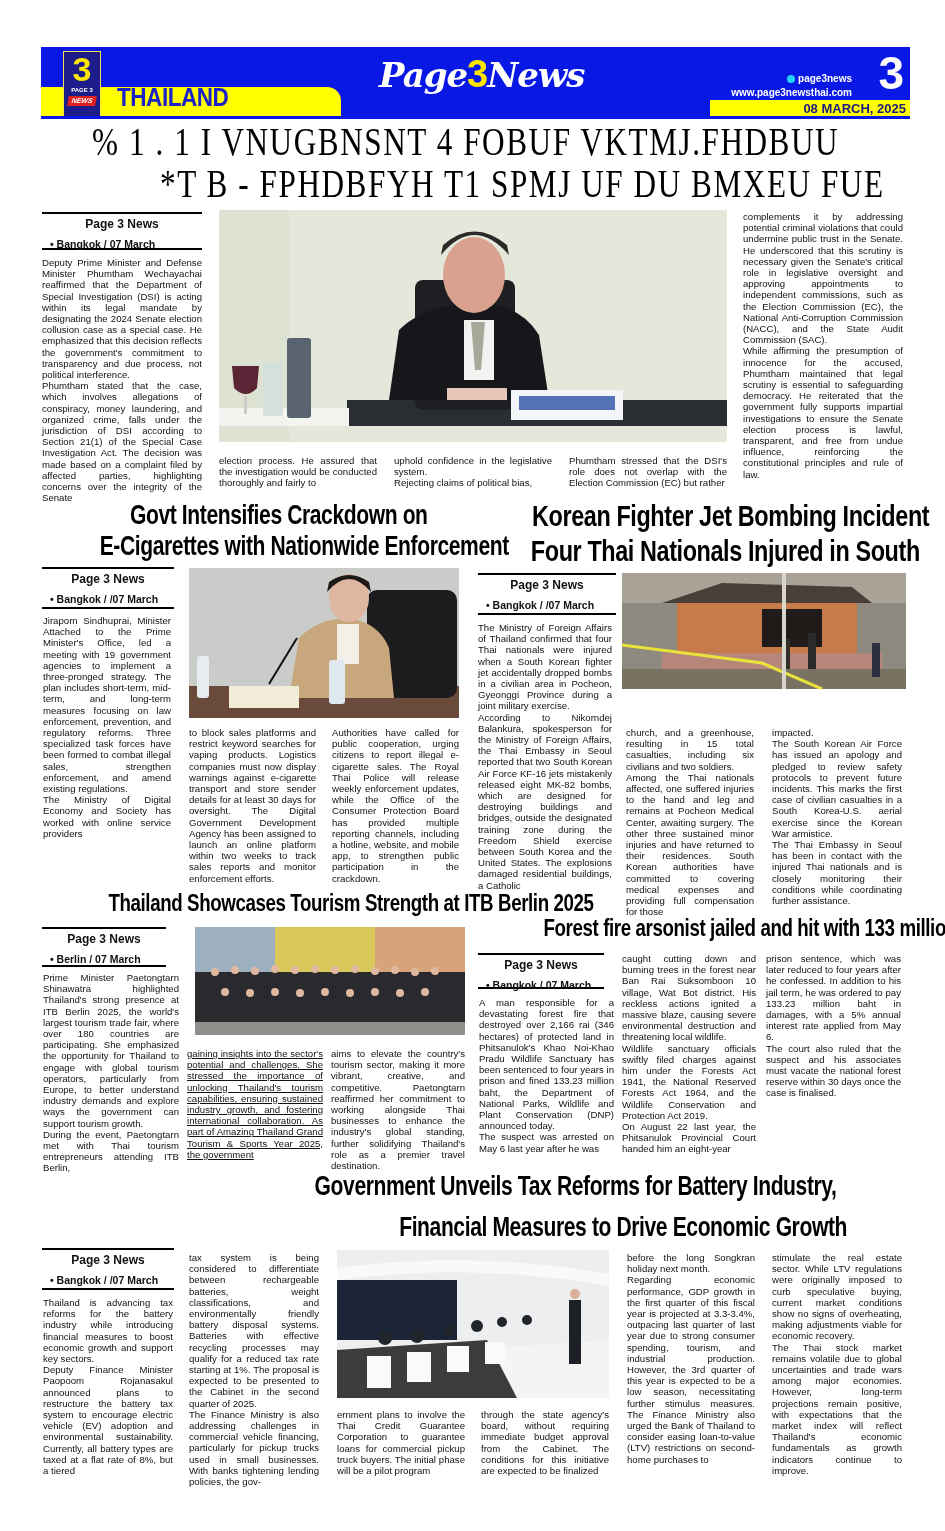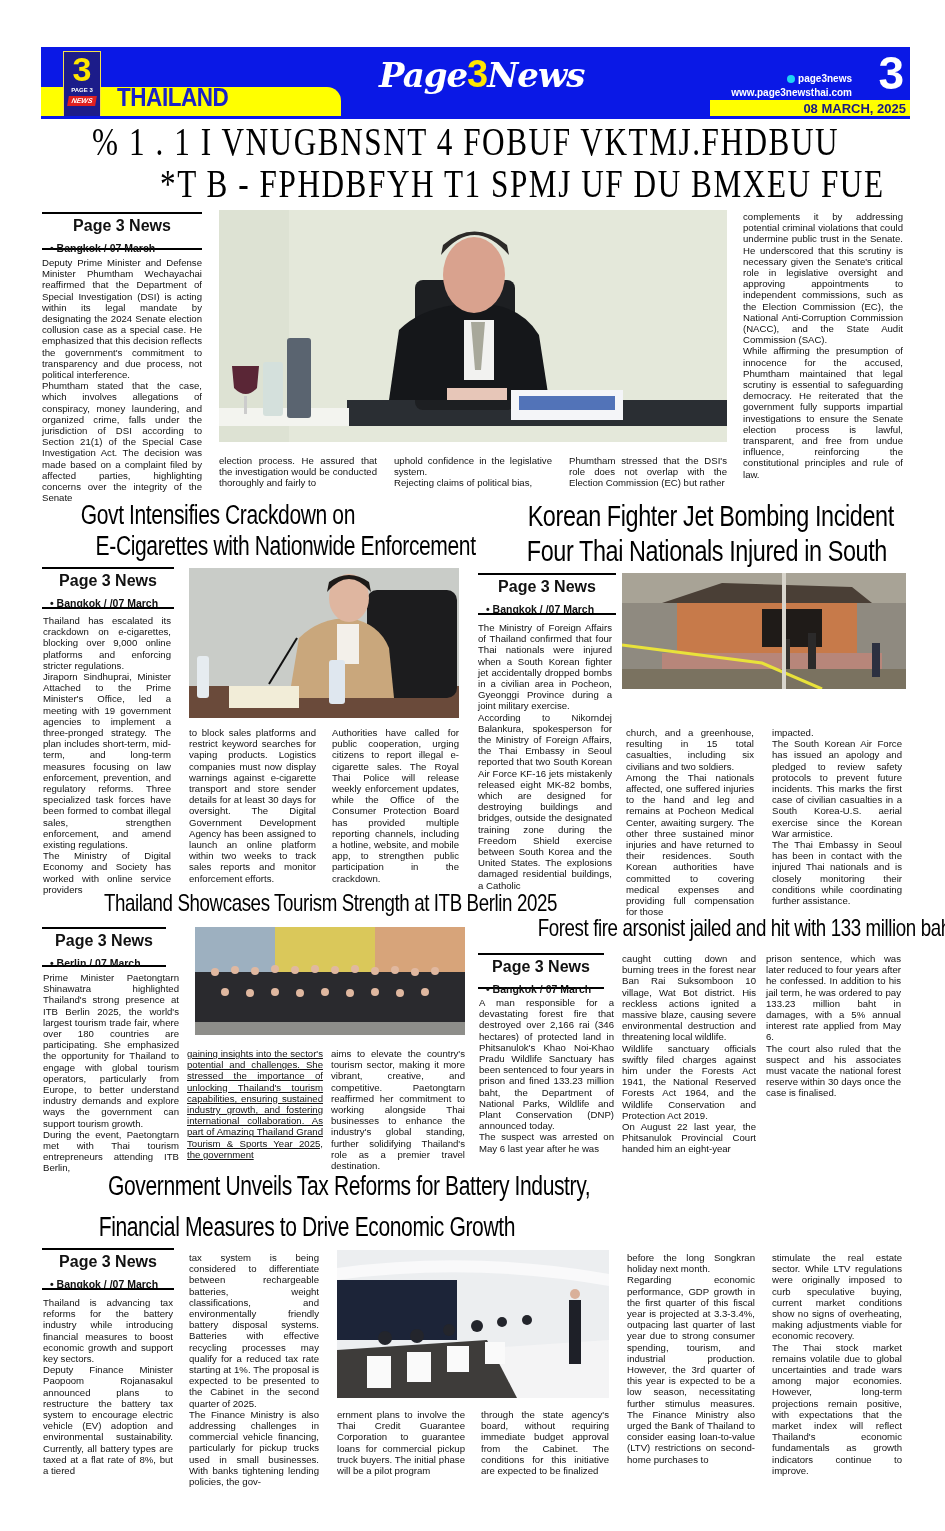--- a/index.html
+++ b/index.html
@@ -16,26 +16,26 @@
   #mast-logo .nw { color:#fff; background:#e02020; font-size:7px; font-style:italic; font-weight:bold; margin:2px 4px 0; line-height:10px; transform:skew(-10deg); }
   #mast-country { position:absolute; left:76px; top:36px; color:#1a22c8; font-weight:bold; font-size:25px; letter-spacing:-0.5px; transform:scaleX(0.9); transform-origin:left; font-family:"Liberation Sans", sans-serif; }
   #mast-title { position:absolute; left:338px; top:6px; font-family:"DejaVu Serif", serif; font-weight:bold; font-size:34px; color:#fff; letter-spacing:-1px; font-style:italic; }
   #mast-title .three { color:#ffe600; font-family:"Liberation Sans", sans-serif; font-style:normal; font-size:38px; }
   #mast-social { position:absolute; right:58px; top:26px; color:#fff; font-size:10px; font-weight:bold; }
   #mast-social .dot { display:inline-block; width:8px; height:8px; border-radius:50%; background:#1ed4f4; margin-right:3px; vertical-align:-1px; }
   #mast-url { position:absolute; right:58px; top:40px; color:#fff; font-size:10px; font-weight:bold; }
   #mast-date { position:absolute; right:4px; top:54px; color:#1a1a80; font-size:13px; font-weight:bold; }
   #mast-pagenum { position:absolute; right:6px; top:2px; color:#fff; font-size:46px; font-weight:bold; line-height:48px; }
   
-  .hl { position:absolute; font-family:"Liberation Sans", sans-serif; font-weight:normal; color:#000; text-align:left; letter-spacing:-0.5px; }
+  .hl { position:absolute; font-family:"Liberation Sans", sans-serif; font-weight:bold; color:#000; text-align:right; letter-spacing:-0.5px; }
   .hl-garbled { font-family:"Liberation Serif", serif; font-weight:normal; font-size:40px; line-height:44px; letter-spacing:2px; transform:scaleX(0.78); transform-origin:left; white-space:nowrap; text-align:left; }
   .condensed { display:inline-block; transform:scaleX(0.78); transform-origin:center; white-space:nowrap; }
   
   .byline { position:absolute; border-top:2px solid #000; border-bottom:2px solid #000; box-sizing:border-box; }
-  .byline .src { text-align:center; font-weight:bold; font-size:16px; margin-top:3px; }
+  .byline .src { text-align:center; font-weight:bold; font-size:12px; margin-top:3px; }
   .byline .loc { font-weight:bold; font-size:10.5px; margin-top:7px; margin-left:8px; }
   
   .txt { position:absolute; font-family:"Liberation Sans", sans-serif; font-size:9.6px; line-height:11.2px; text-align:justify; hyphens:manual; color:#111; }
   .txt p { margin:0; }
   
   .photo { position:absolute; overflow:hidden; }
 </style>
 </head>
 <body>
 
@@ -109,21 +109,20 @@
 
 <div class="hl" style="left:42px; top:500px; width:428px; font-size:27px; line-height:31px;">
   <div><span class="condensed">Govt Intensifies Crackdown on</span></div>
   <div><span class="condensed">E-Cigarettes with Nationwide Enforcement</span></div>
 </div>
 <div class="byline" style="left:42px; top:567px; width:132px; height:42px;">
   <div class="src">Page 3 News</div>
   <div class="loc">• Bangkok /  /07 March</div>
 </div>
 <div class="txt" style="left:43px; top:615px; width:128px;">
-  <p>Thailand has escalated its crackdown on e-cigarettes, blocking over 9,000 online platforms and enforcing stricter regulations.</p>
   <p>Jiraporn Sindhuprai, Minister Attached to the Prime Minister's Office, led a meeting with 19 government agencies to implement a three-pronged strategy. The plan includes short-term, mid-term, and long-term measures focusing on law enforcement, prevention, and regulatory reforms. Three specialized task forces have been formed to combat illegal sales, strengthen enforcement, and amend existing regulations.</p>
   <p>The Ministry of Digital Economy and Society has worked with online service providers</p>
 </div>
 <div class="photo" style="left:189px; top:568px; width:270px; height:150px;">
   <svg width="270" height="150" viewBox="0 0 270 150">
     <rect width="270" height="150" fill="#c9ccc8"></rect>
     <rect x="0" y="118" width="270" height="32" fill="#6a4a3a"></rect>
     <rect x="178" y="22" width="90" height="108" rx="10" fill="#1c1c1e"></rect>
     <path d="M100 130 L110 70 Q130 50 160 50 Q190 55 200 80 L205 130 Z" fill="#c9a77c"></path>
     <rect x="148" y="56" width="22" height="40" fill="#f3f0ea"></rect>

